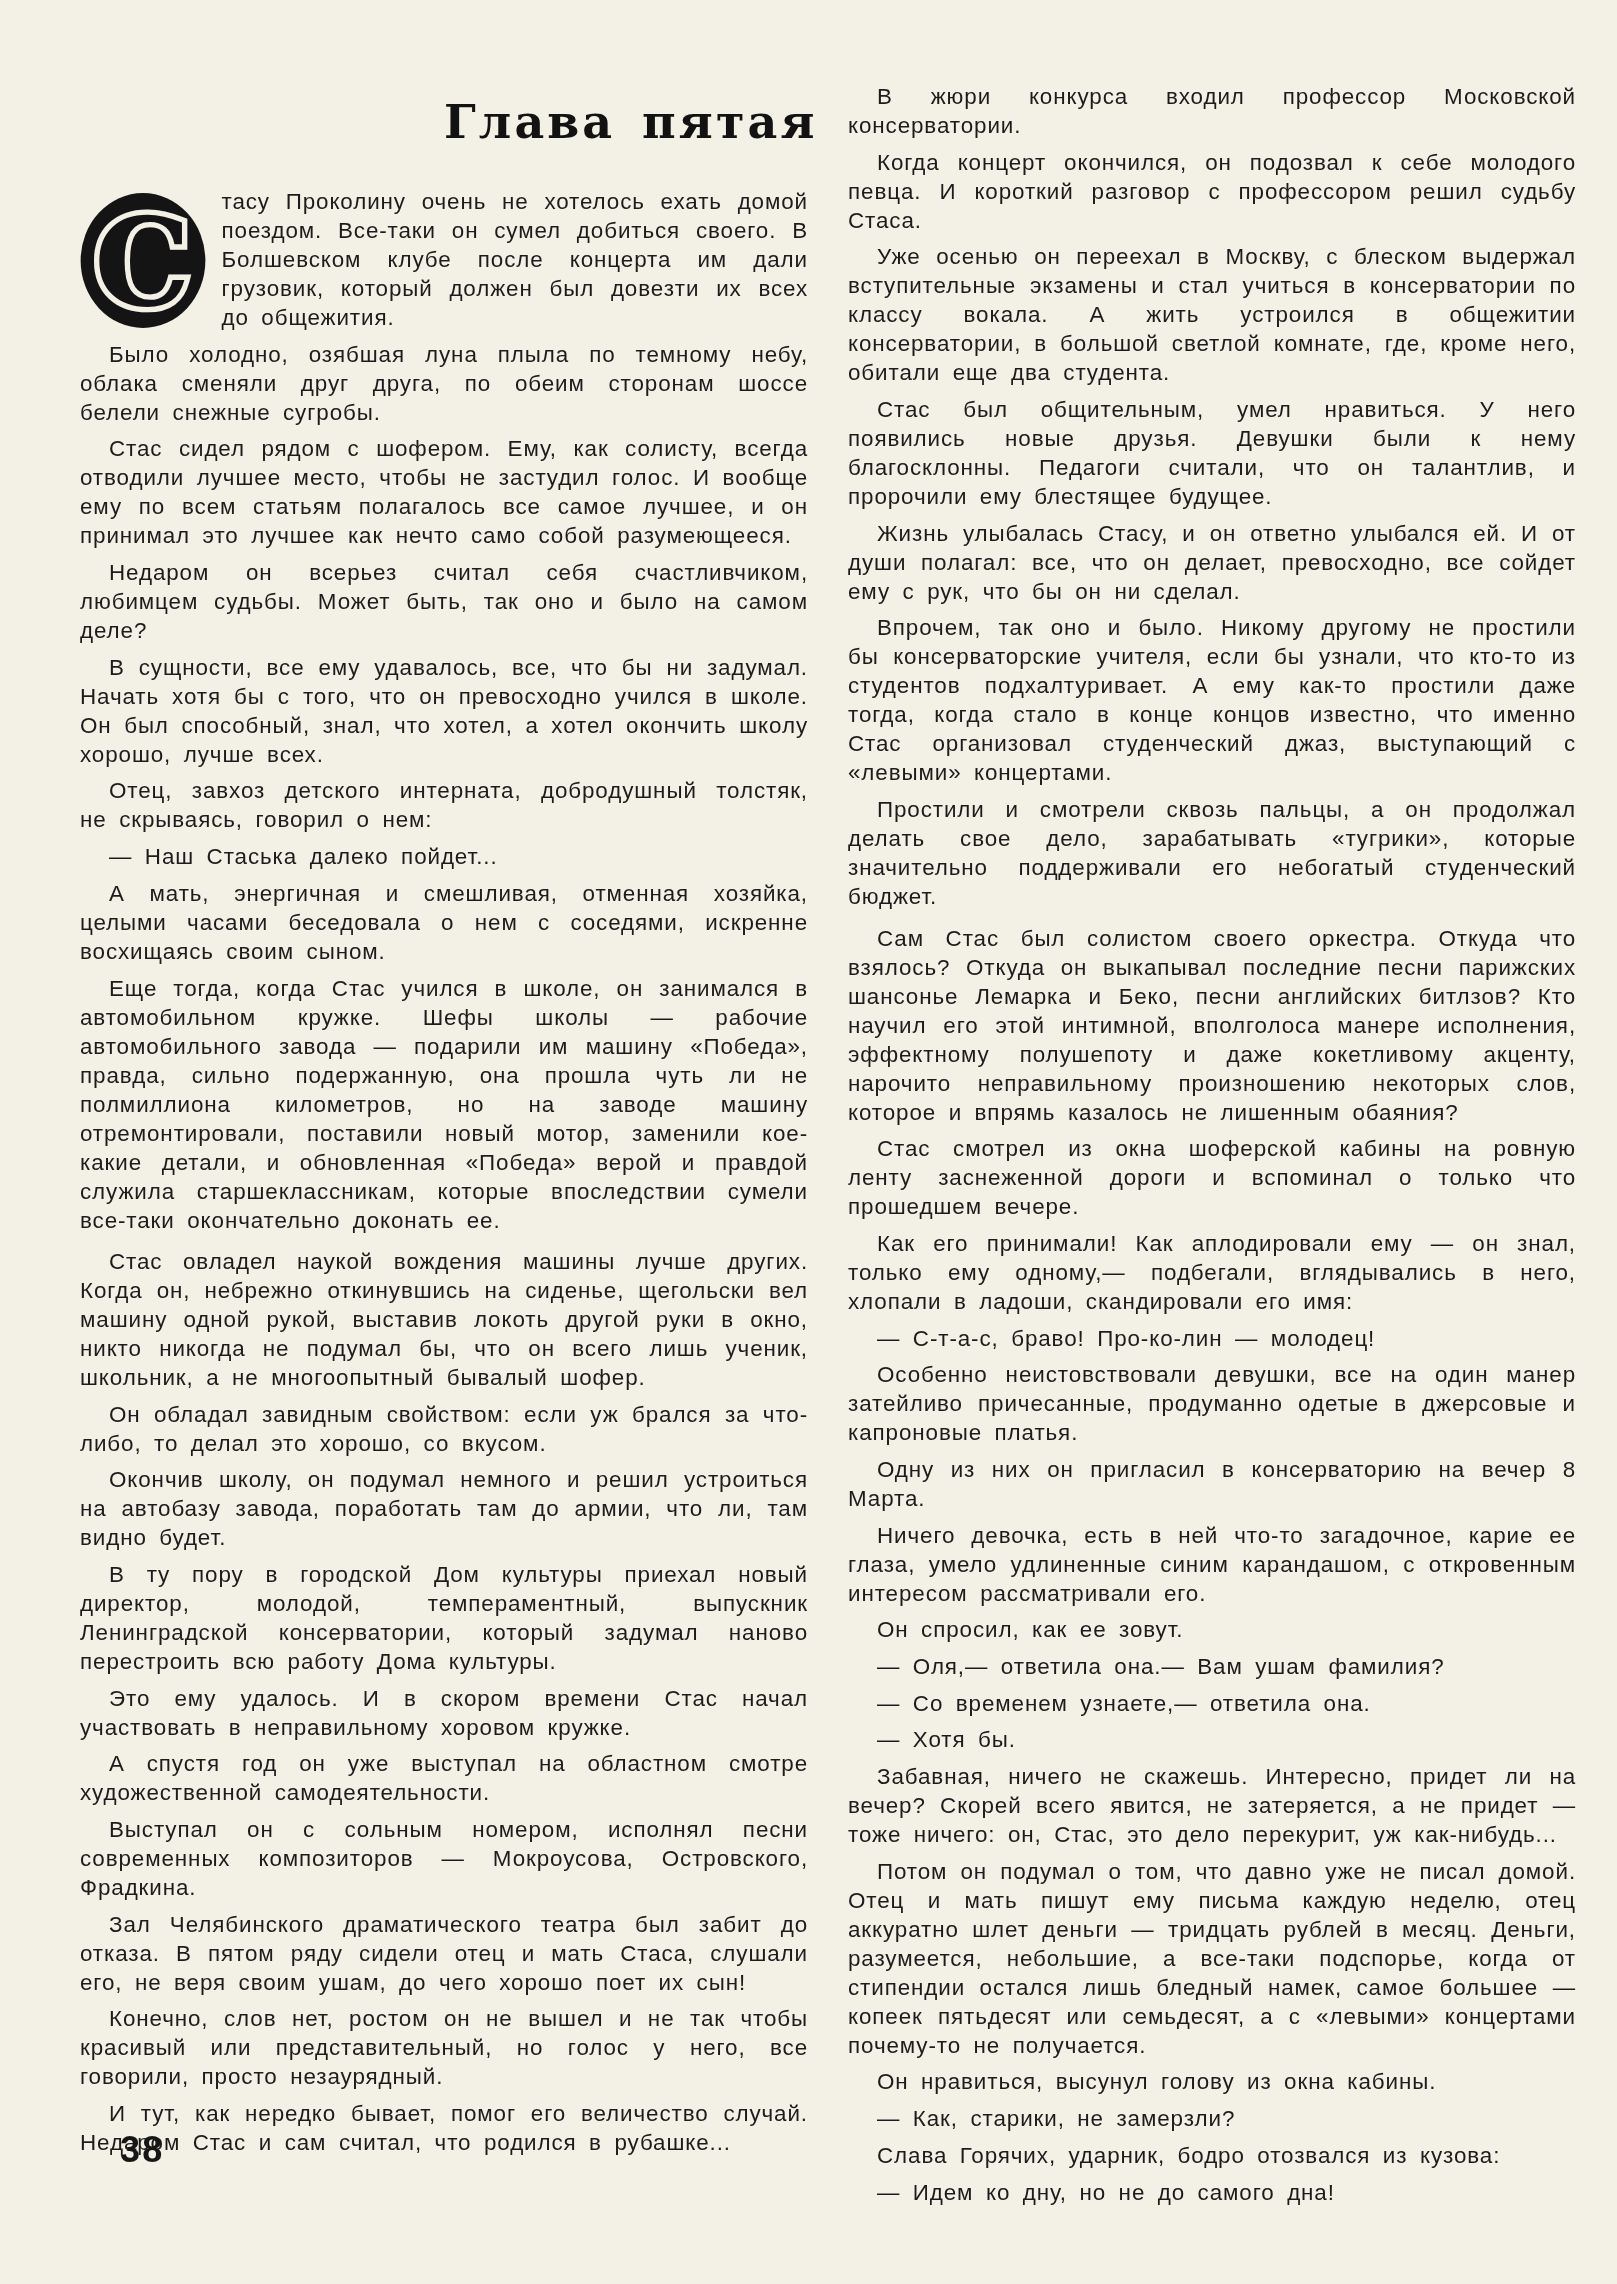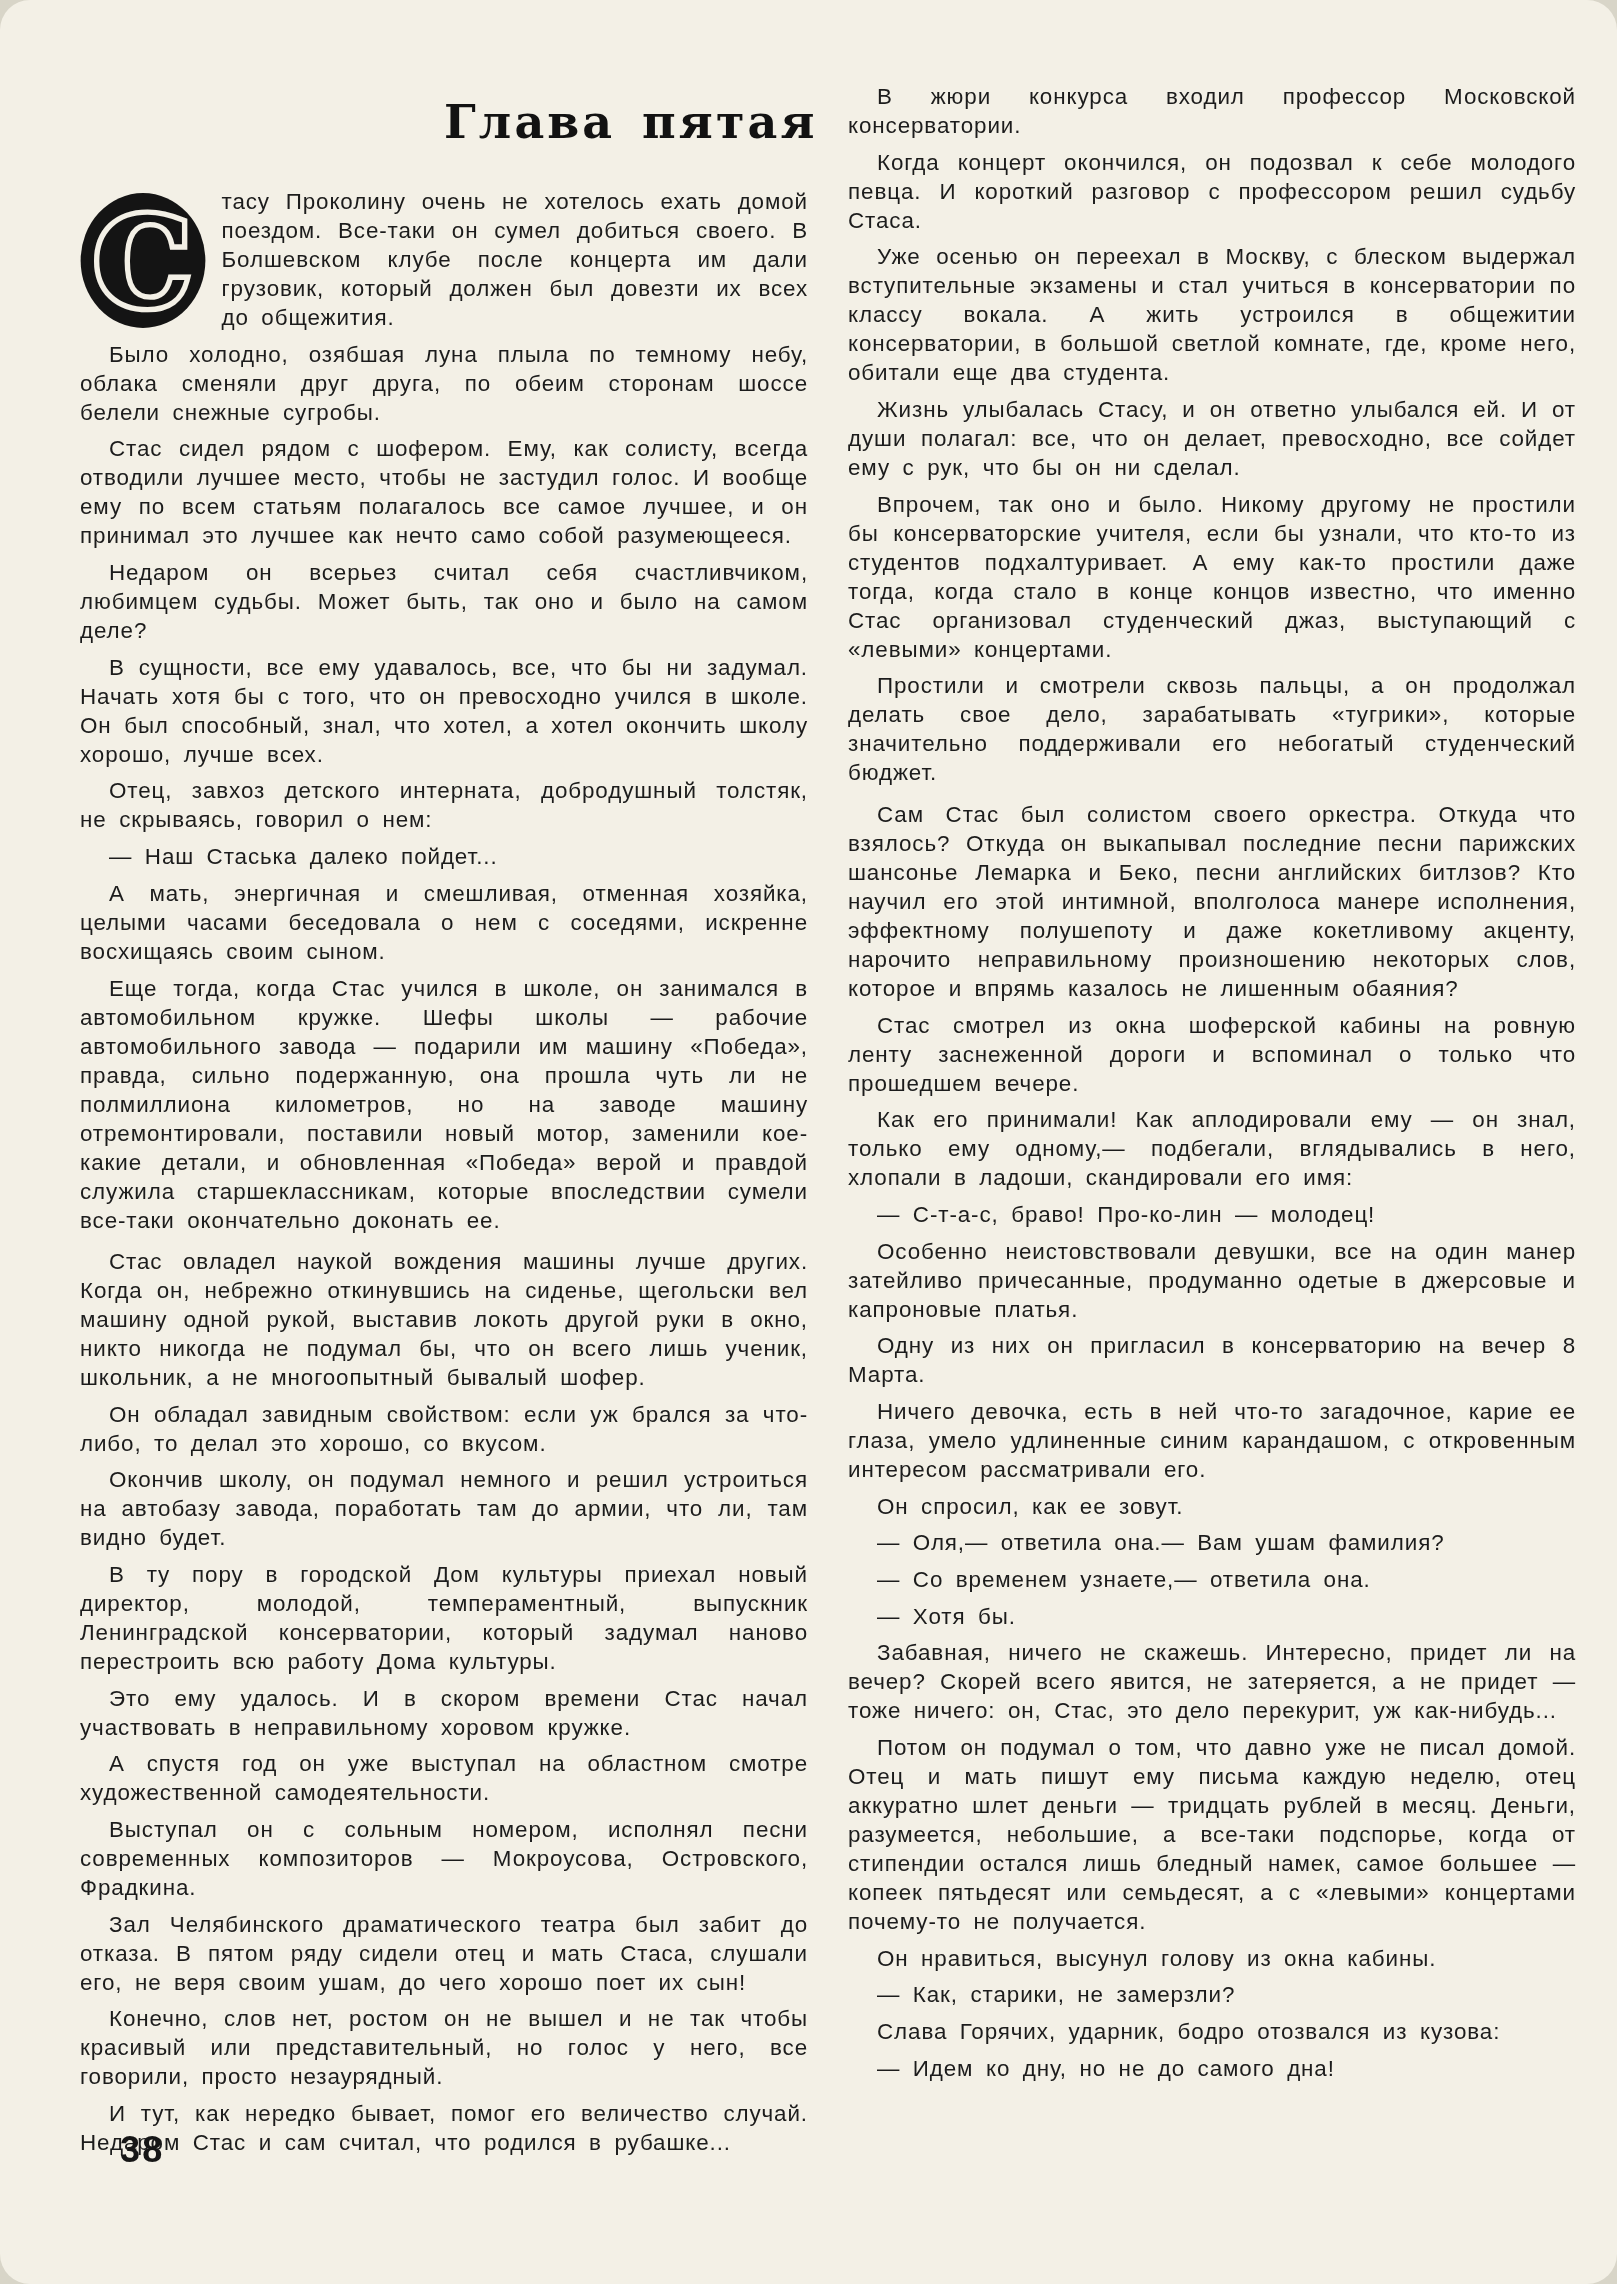--- a/index.html
+++ b/index.html
@@ -6,21 +6,20 @@
   body { background: #d8d5c8; }
 
   .page {
     position: relative;
     width: 1617px;
     height: 2284px;
     background: #f3f0e6;
     overflow: hidden;
     font-family: "Liberation Sans", sans-serif;
     color: #1c1c1c;
-    border-radius: 30px;
   }
 
   .columns {
     position: absolute;
     top: 82px;
     left: 80px;
     display: flex;
     gap: 40px;
   }
 
@@ -108,20 +107,21 @@
       <p>Выступал он с сольным номером, исполнял песни современных композиторов — Мокроусова, Островского, Фрадкина.</p>
       <p>Зал Челябинского драматического театра был забит до отказа. В пятом ряду сидели отец и мать Стаса, слушали его, не веря своим ушам, до чего хорошо поет их сын!</p>
       <p>Конечно, слов нет, ростом он не вышел и не так чтобы красивый или представительный, но голос у него, все говорили, просто незаурядный.</p>
       <p>И тут, как нередко бывает, помог его величество случай. Недаром Стас и сам считал, что родился в рубашке...</p>
     </div>
 
     <div class="col">
       <p>В жюри конкурса входил профессор Московской консерватории.</p>
       <p>Когда концерт окончился, он подозвал к себе молодого певца. И короткий разговор с профессором решил судьбу Стаса.</p>
       <p>Уже осенью он переехал в Москву, с блеском выдержал вступительные экзамены и стал учиться в консерватории по классу вокала. А жить устроился в общежитии консерватории, в большой светлой комнате, где, кроме него, обитали еще два студента.</p>
+      <p>Стас был общительным, умел нравиться. У него появились новые друзья. Девушки были к нему благосклонны. Педагоги считали, что он талантлив, и пророчили ему блестящее будущее.</p>
       <p>Жизнь улыбалась Стасу, и он ответно улыбался ей. И от души полагал: все, что он делает, превосходно, все сойдет ему с рук, что бы он ни сделал.</p>
       <p>Впрочем, так оно и было. Никому другому не простили бы консерваторские учителя, если бы узнали, что кто-то из студентов подхалтуривает. А ему как-то простили даже тогда, когда стало в конце концов известно, что именно Стас организовал студенческий джаз, выступающий с «левыми» концертами.</p>
       <p>Простили и смотрели сквозь пальцы, а он продолжал делать свое дело, зарабатывать «тугрики», которые значительно поддерживали его небогатый студенческий бюджет.</p>
       <p class="gap-top">Сам Стас был солистом своего оркестра. Откуда что взялось? Откуда он выкапывал последние песни парижских шансонье Лемарка и Беко, песни английских битлзов? Кто научил его этой интимной, вполголоса манере исполнения, эффектному полушепоту и даже кокетливому акценту, нарочито неправильному произношению некоторых слов, которое и впрямь казалось не лишенным обаяния?</p>
       <p>Стас смотрел из окна шоферской кабины на ровную ленту заснеженной дороги и вспоминал о только что прошедшем вечере.</p>
       <p>Как его принимали! Как аплодировали ему — он знал, только ему одному,— подбегали, вглядывались в него, хлопали в ладоши, скандировали его имя:</p>
       <p>— С-т-а-с, браво! Про-ко-лин — молодец!</p>
       <p>Особенно неистовствовали девушки, все на один манер затейливо причесанные, продуманно одетые в джерсовые и капроновые платья.</p>
       <p>Одну из них он пригласил в консерваторию на вечер 8 Марта.</p>
       <p>Ничего девочка, есть в ней что-то загадочное, карие ее глаза, умело удлиненные синим карандашом, с откровенным интересом рассматривали его.</p>

